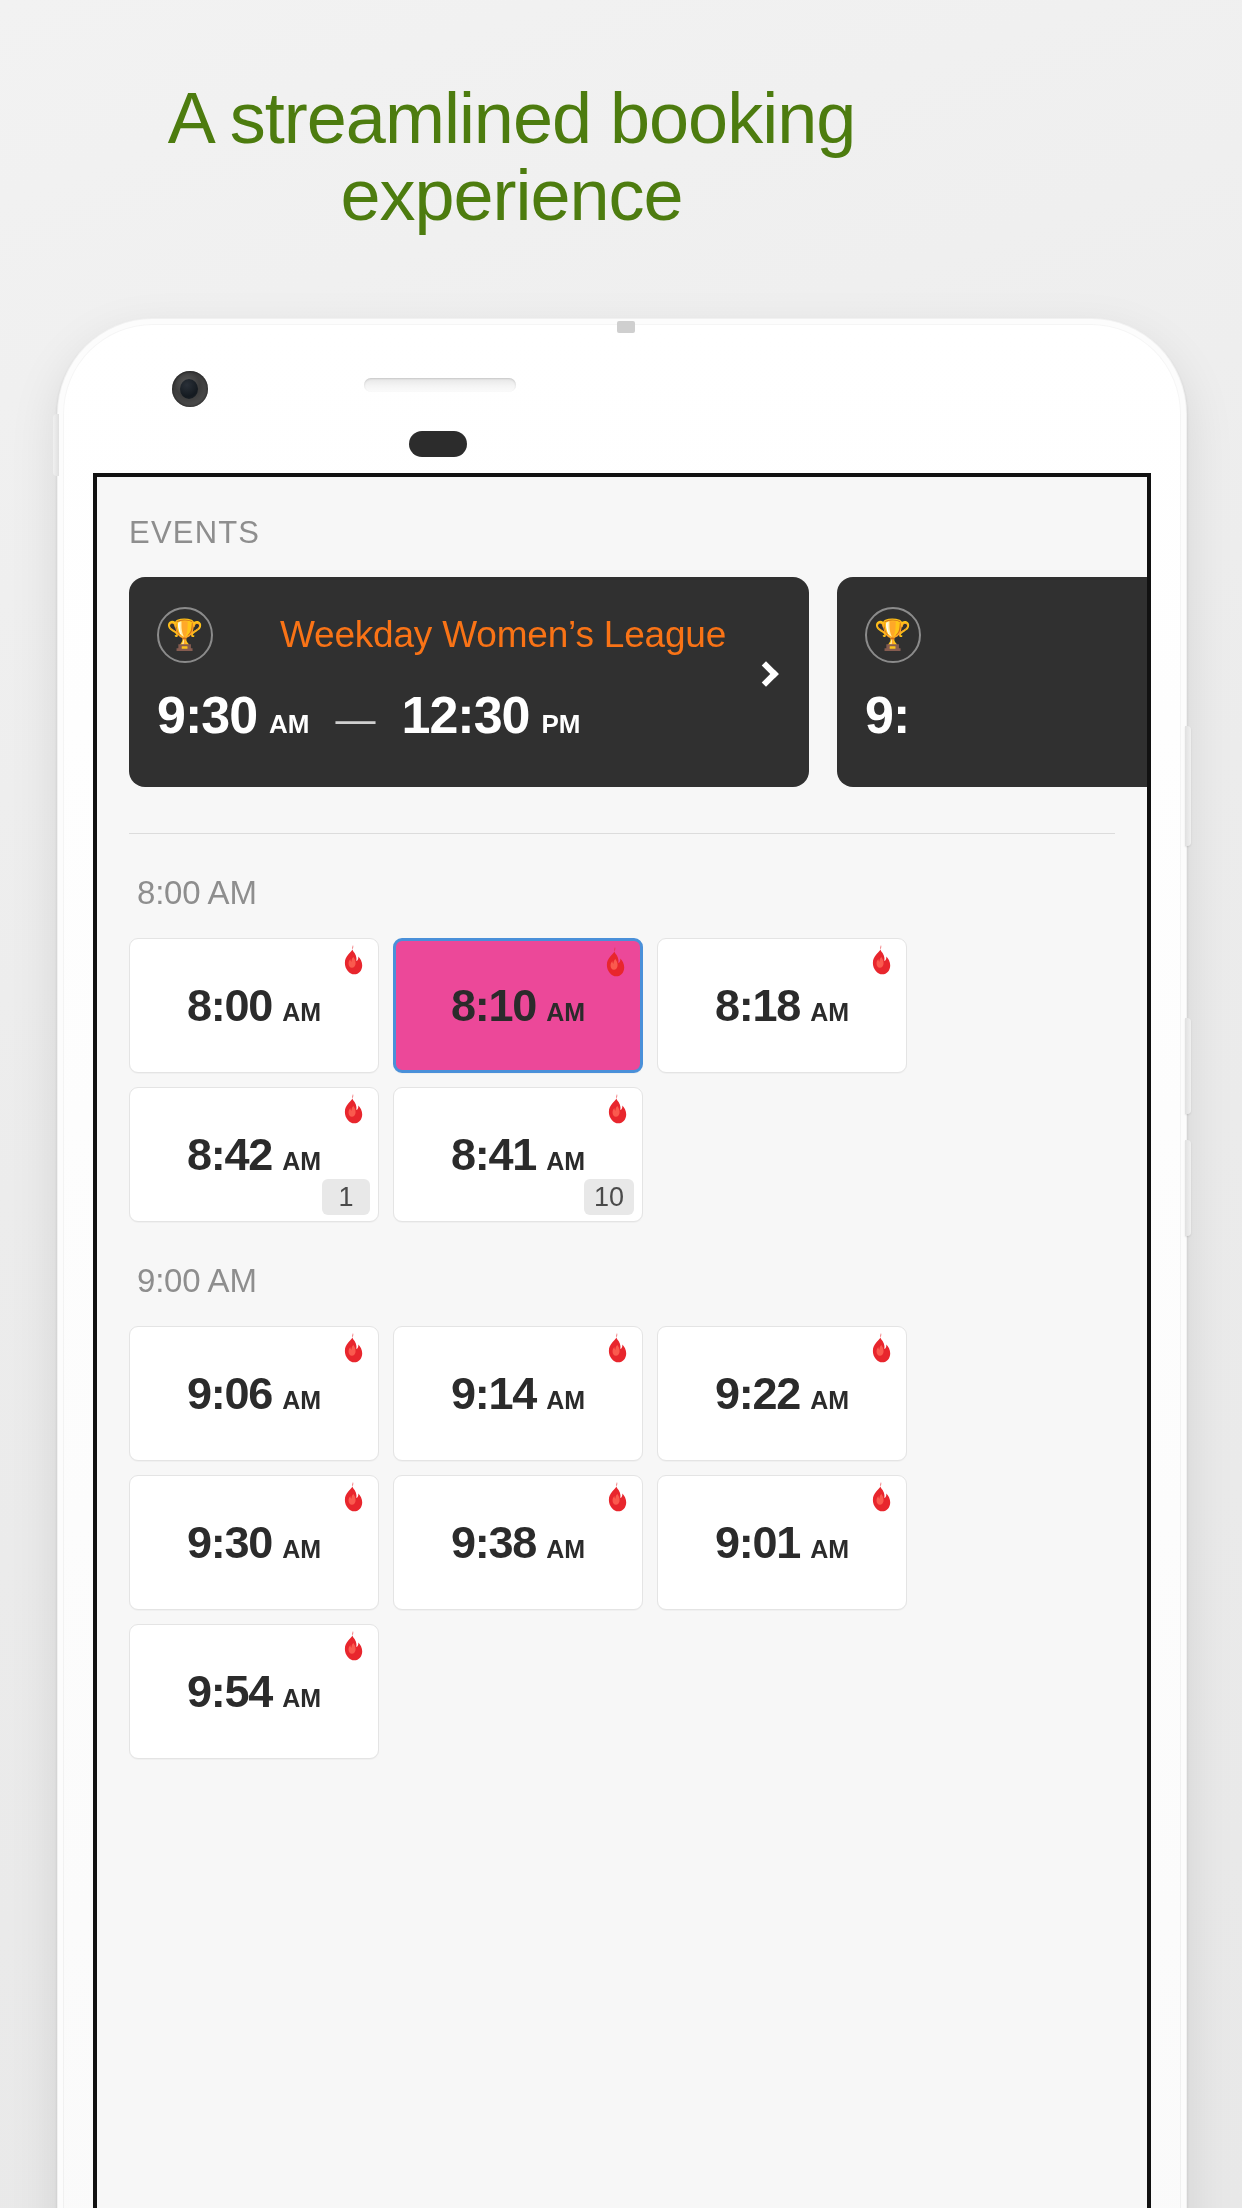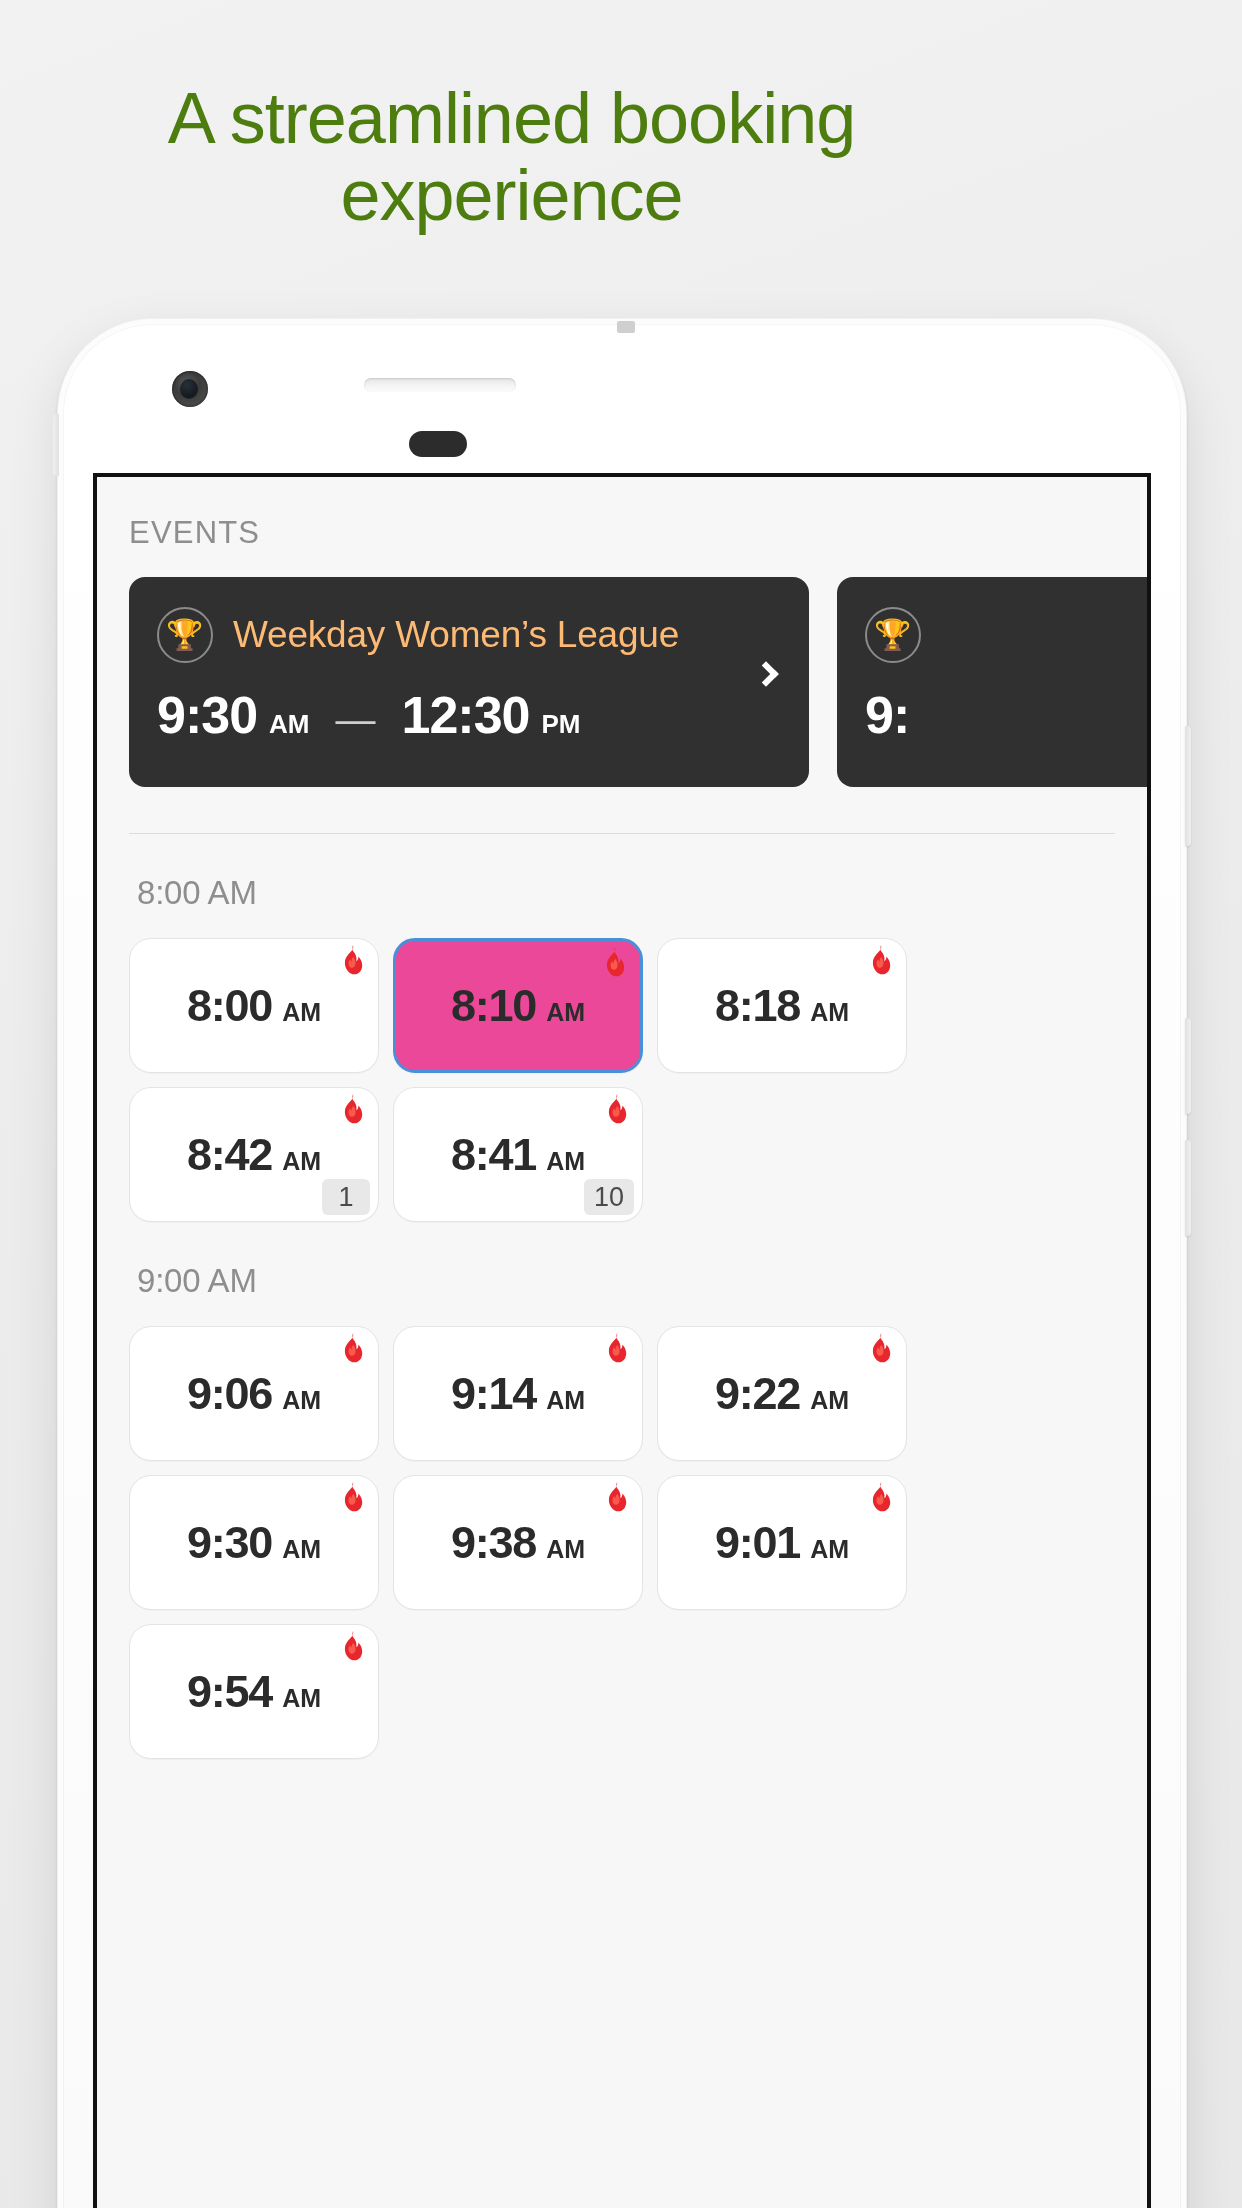--- a/index.html
+++ b/index.html
@@ -236,23 +236,24 @@
     justify-content: center;
     flex: none;
   }
   .trophy-glyph {
     font-size: 30px;
     color: #ffffff;
     line-height: 1;
   }
   .event-name {
     font-size: 37px;
-    color: #fdba74;
+    color: #f97316;
     white-space: nowrap;
     letter-spacing: -0.2px;
+    margin-left: 47px;
   }
   .event-time {
     margin-top: 22px;
     display: flex;
     align-items: baseline;
     color: #fff;
     white-space: nowrap;
   }
   .ev-time-big { font-size: 52px; font-weight: bold; letter-spacing: -1px; }
   .ev-time-mer { font-size: 26px; font-weight: bold; margin-left: 12px; }
@@ -287,21 +288,21 @@
     gap: 14px;
     padding: 26px 0 0 32px;
     width: 1030px;
   }
   .slot {
     position: relative;
     width: 250px;
     height: 135px;
     background: #ffffff;
     border: 1px solid #e4e4e4;
-    border-radius: 22px;
+    border-radius: 9px;
     display: flex;
     align-items: center;
     justify-content: center;
     box-shadow: 0 1px 1px rgba(0,0,0,0.03);
     cursor: pointer;
   }
   .slot.selected {
     background: #ec4899;
     border: 3px solid #4a90d9;
   }

